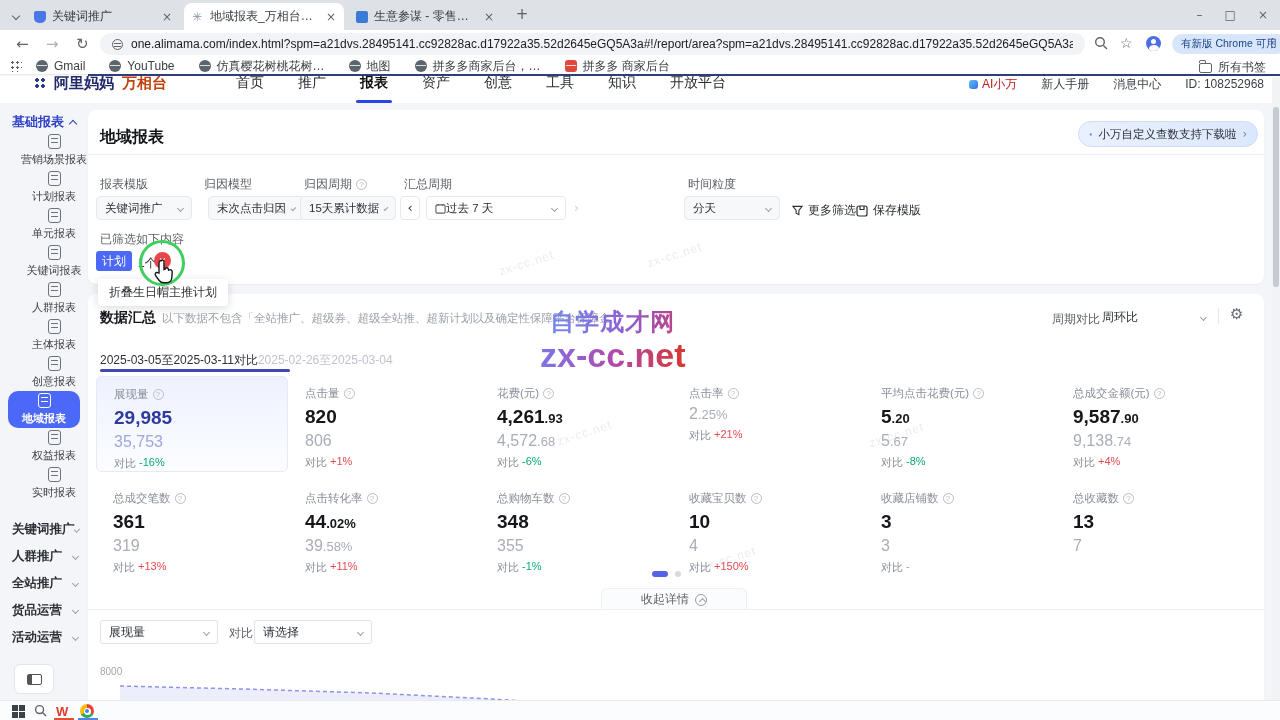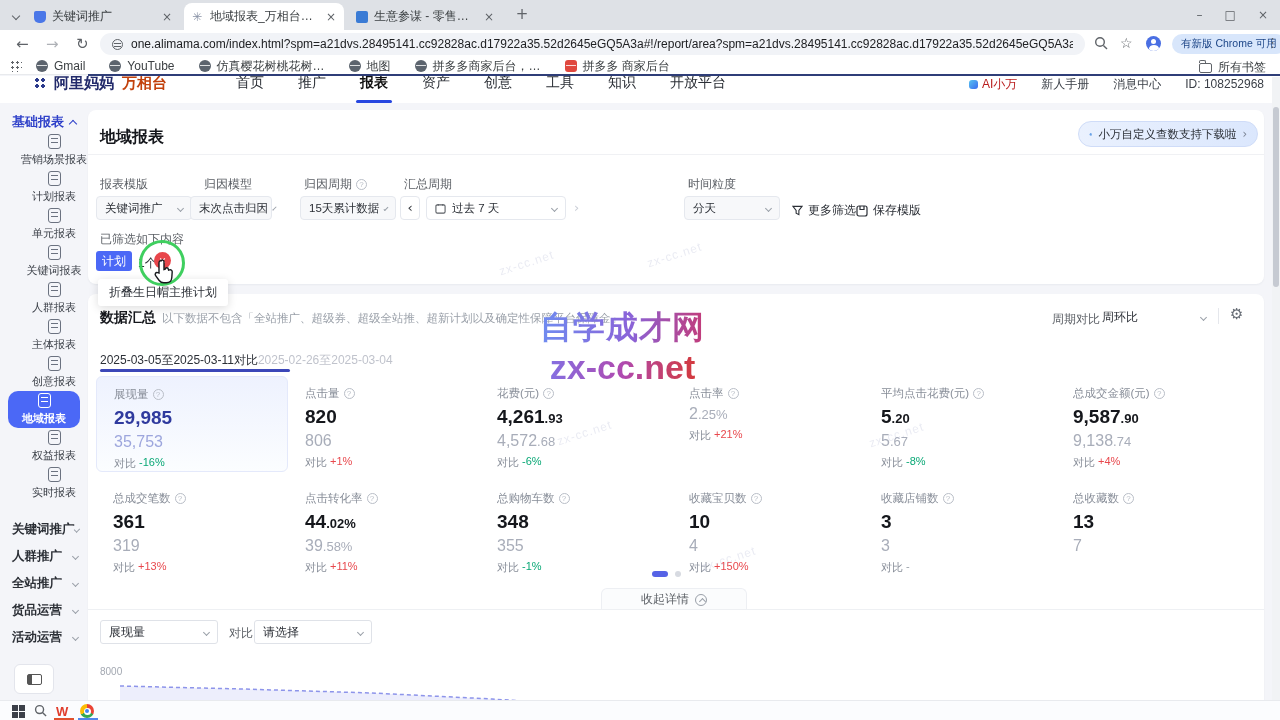--- a/index.html
+++ b/index.html
@@ -162,21 +162,21 @@
   .trend-sel-b{left:166px;top:326px;width:118px;position:absolute;}
   .trend-sel{height:24px;border:1px solid #dfe2e8;background:#fff;border-radius:3px;display:flex;align-items:center;
     justify-content:space-between;padding:0 8px;font-size:12px;color:#2b2f36;}
   .trend-sel .chev{width:5px;height:5px;border-color:#9aa0a9;}
   .vs-label{position:absolute;left:141px;top:331px;font-size:12px;color:#5c6066;}
   .ytick{position:absolute;left:12px;top:372px;font-size:10px;color:#a3a8b1;}
   .chart{position:absolute;left:24px;top:384px;}
 
   
   .wm{position:absolute;left:540px;top:306px;z-index:8;text-align:center;pointer-events:none;}
-  .wm-1{font-size:32px;font-weight:bold;letter-spacing:1px;
+  .wm-1{font-size:24px;font-weight:bold;letter-spacing:1px;
     background:linear-gradient(90deg,#6f8cf0,#8a63d8 55%,#c33b78);-webkit-background-clip:text;background-clip:text;color:transparent;}
   .wm-2{font-size:34px;font-weight:bold;margin-top:-2px;
     background:linear-gradient(90deg,#7f74e8,#b04ab0 50%,#d8372e);-webkit-background-clip:text;background-clip:text;color:transparent;}
   .wm-tile{position:absolute;font-size:12px;color:#7d85b5;opacity:.16;transform:rotate(-18deg);letter-spacing:1px;z-index:8;pointer-events:none;}
 
   
   .scrollbar{position:absolute;right:0;top:77px;width:8px;height:643px;background:#f1f3f5;}
   .scroll-thumb{position:absolute;right:1px;top:30px;width:6px;height:180px;border-radius:3px;background:#c6cad2;}
   .taskbar{position:absolute;left:0;top:700px;width:1280px;height:20px;background:#fbfcfe;border-top:1px solid #e8eaee;}
   .win-ico{position:absolute;left:12px;top:4px;width:13px;height:13px;display:grid;grid-template-columns:6px 6px;grid-template-rows:6px 6px;gap:1px;}
@@ -400,31 +400,31 @@
         <span>汇总周期</span>
       </div>
     <div class="f-label" style="left:600px">
         <span>时间粒度</span>
       </div>
 
     <div class="sel" style="left:8px;width:96px">
       <span>关键词推广</span>
         <span class="chev"></span>
     </div>
-    <div class="sel" style="left:102px;width:82px">
+    <div class="sel" style="left:120px;width:96px">
       <span>末次点击归因</span>
         <span class="chev"></span>
     </div>
     <div class="sel" style="left:212px;width:96px">
       <span>15天累计数据</span>
         <span class="chev"></span>
     </div>
     <div class="arrow-btn glyph" style="left:312px">‹</div>
     <div class="sel white" style="left:338px;width:140px">
-      <span style="display:flex;align-items:center;gap:6px">
+      <span style="display:flex;align-items:center;">
         <svg width="11" height="11" viewBox="0 0 12 12">
             <rect x="1" y="2" width="10" height="9" rx="1.5" fill="none" stroke="#5c6066" stroke-width="1.2"></rect>
             <line x1="3.5" y1="1" x2="3.5" y2="3" stroke="#5c6066" stroke-width="1.2"></line>
             <line x1="8.5" y1="1" x2="8.5" y2="3" stroke="#5c6066" stroke-width="1.2"></line>
           </svg>
         <span>过去 7 天</span>
       </span>
       <span class="chev"></span>
     </div>
     <div class="next-dis glyph">›</div>

